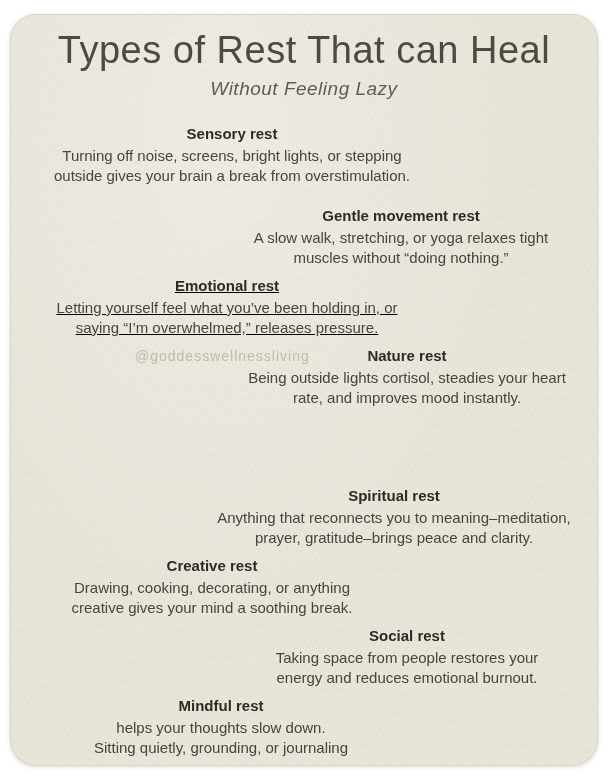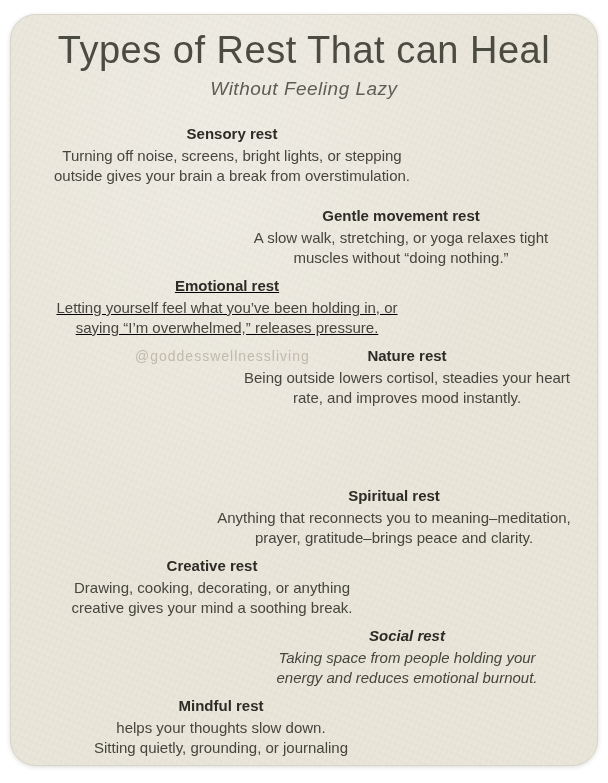--- a/index.html
+++ b/index.html
@@ -73,21 +73,21 @@
     color:#46453e;
   }
   
   .s1{left:221px; top:110px;}
   .s2{left:390px; top:192px;}
   .s3{left:216px; top:262px;text-decoration:underline;}
   .s4{left:396px; top:332px;}
   .s5{left:249px; top:402px;}
   .s6{left:383px; top:472px;}
   .s7{left:187px; top:542px;margin-left:14px;}
-  .s8{left:396px; top:612px;font-style:italic;}
+  .s8{left:396px; top:612px;}
   .s9{left:210px; top:682px;}
 </style>
 </head>
 <body>
 
 <div class="card">
 
   <div class="title">Types of Rest That can Heal</div>
   <div class="subtitle">Without Feeling Lazy</div>
   <div class="watermark">@goddesswellnessliving</div>
@@ -105,40 +105,40 @@
   </div>
 
   <div class="sec s3">
     <div class="h">Emotional rest</div>
     <div class="bl">Letting yourself feel what you’ve been holding in, or</div>
     <div class="bl">saying “I’m overwhelmed,” releases pressure.</div>
   </div>
 
   <div class="sec s4">
     <div class="h">Nature rest</div>
-    <div class="bl">Being outside lowers cortisol, steadies your heart</div>
+    <div class="bl">Being outside lights cortisol, steadies your heart</div>
     <div class="bl">rate, and improves mood instantly.</div>
   </div>
 
 
   <div class="sec s6">
     <div class="h">Spiritual rest</div>
     <div class="bl">Anything that reconnects you to meaning–meditation,</div>
     <div class="bl">prayer, gratitude–brings peace and clarity.</div>
   </div>
 
   <div class="sec s7">
     <div class="h">Creative rest</div>
     <div class="bl">Drawing, cooking, decorating, or anything</div>
     <div class="bl">creative gives your mind a soothing break.</div>
   </div>
 
   <div class="sec s8">
     <div class="h">Social rest</div>
-    <div class="bl">Taking space from people holding your</div>
+    <div class="bl">Taking space from people restores your</div>
     <div class="bl">energy and reduces emotional burnout.</div>
   </div>
 
   <div class="sec s9">
     <div class="h">Mindful rest</div>
     <div class="bl">helps your thoughts slow down.</div>
     <div class="bl">Sitting quietly, grounding, or journaling</div>
   </div>
 
 </div>

